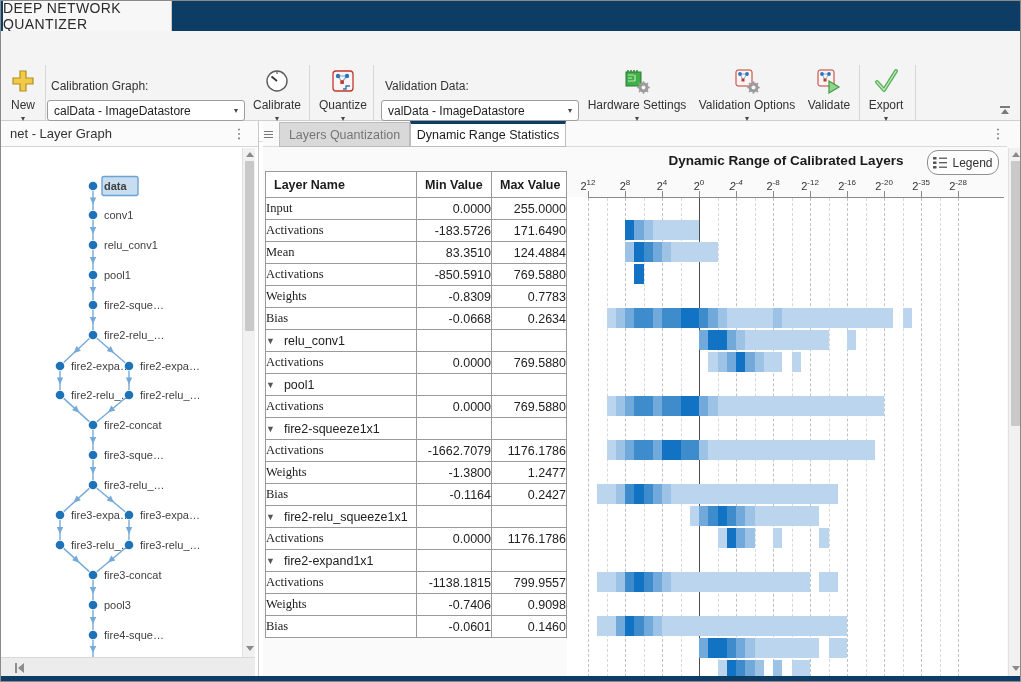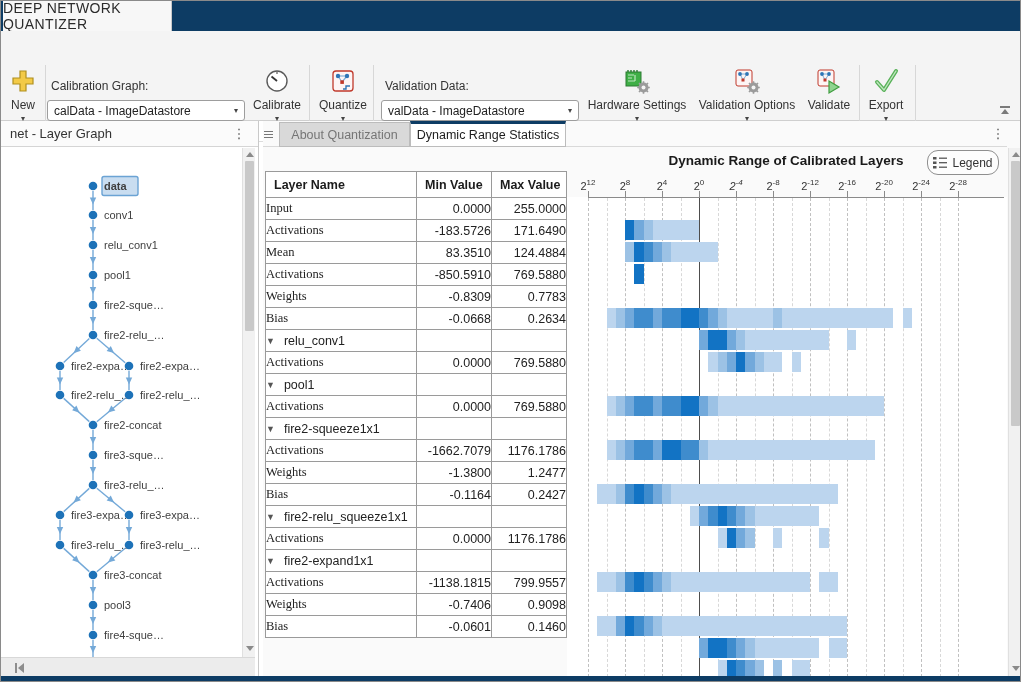--- a/index.html
+++ b/index.html
@@ -325,21 +325,21 @@
     </div>
   </div>
 
   <div id="right" class="abs"></div>
   <div id="tabbar-line" class="abs"></div>
   <div id="panel-list-icon" class="abs">
       <span></span>
       <span></span>
       <span></span>
     </div>
-  <div id="tab-about" class="abs tab">About Quantization</div>
+  <div id="tab-about" class="abs tab">Layers Quantization</div>
   <div id="tab-stats" class="abs tab">Dynamic Range Statistics</div>
   <div id="tab-menu" class="abs v-ellipsis">⋮</div>
 
   <table id="stats-table" class="abs">
     <colgroup>
         <col style="width:151px">
         <col style="width:75px">
         <col style="width:75px">
       </colgroup>
     <thead>
@@ -499,21 +499,21 @@
       <div class="ticklabel abs" style="left: 735px; font-style: italic;"><span>2</span><sup>-4</sup></div>
       <div class="tickmark abs" style="left: 735px;"></div>
       <div class="ticklabel abs" style="left: 772px;"><span>2</span><sup>-8</sup></div>
       <div class="tickmark abs" style="left: 772px;"></div>
       <div class="ticklabel abs" style="left: 809px;"><span>2</span><sup>-12</sup></div>
       <div class="tickmark abs" style="left: 809px;"></div>
       <div class="ticklabel abs" style="left: 846px;"><span>2</span><sup>-16</sup></div>
       <div class="tickmark abs" style="left: 846px;"></div>
       <div class="ticklabel abs" style="left: 883px;"><span>2</span><sup>-20</sup></div>
       <div class="tickmark abs" style="left: 883px;"></div>
-      <div class="ticklabel abs" style="left: 920px;"><span>2</span><sup>-24</sup></div>
+      <div class="ticklabel abs" style="left: 920px;"><span>2</span><sup>-35</sup></div>
       <div class="tickmark abs" style="left: 920px;"></div>
       <div class="ticklabel abs" style="left: 957px;"><span>2</span><sup>-28</sup></div>
       <div class="tickmark abs" style="left: 957px;"></div>
       <div class="bar-seg abs" title="data Input" style="left: 624px; top: 219px; width: 9px; background: rgb(18, 115, 196);"></div>
       <div class="bar-seg abs" title="data Input" style="left: 633px; top: 219px; width: 10px; background: rgb(114, 169, 219);"></div>
       <div class="bar-seg abs" title="data Input" style="left: 643px; top: 219px; width: 9px; background: rgb(156, 194, 229);"></div>
       <div class="bar-seg abs" title="data Input" style="left: 652px; top: 219px; width: 9px; background: rgb(188, 213, 238);"></div>
       <div class="bar-seg abs" title="data Input" style="left: 661px; top: 219px; width: 37px; background: rgb(188, 213, 238);"></div>
       <div class="bar-seg abs" title="data Activations" style="left: 624px; top: 241px; width: 9px; background: rgb(156, 194, 229);"></div>
       <div class="bar-seg abs" title="data Activations" style="left: 633px; top: 241px; width: 10px; background: rgb(18, 115, 196);"></div>

